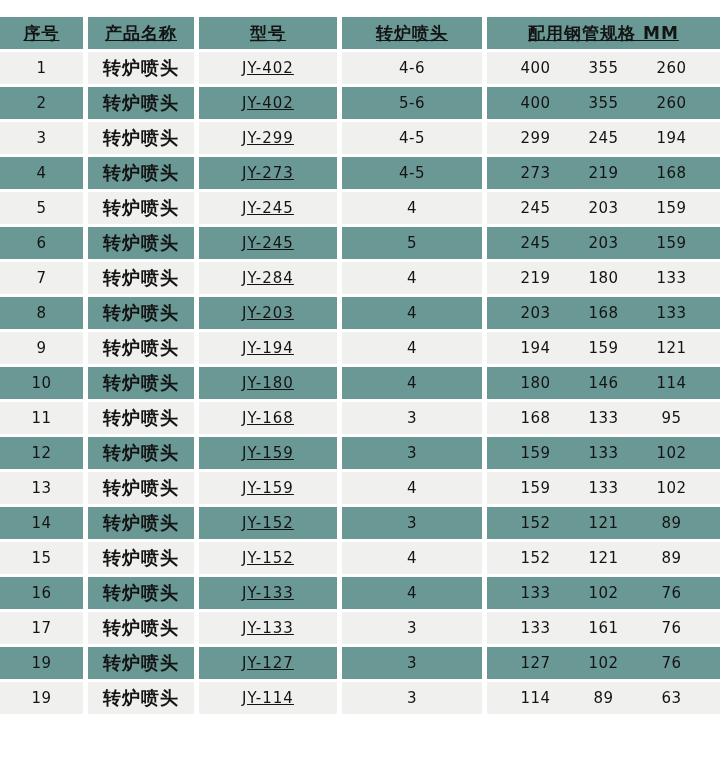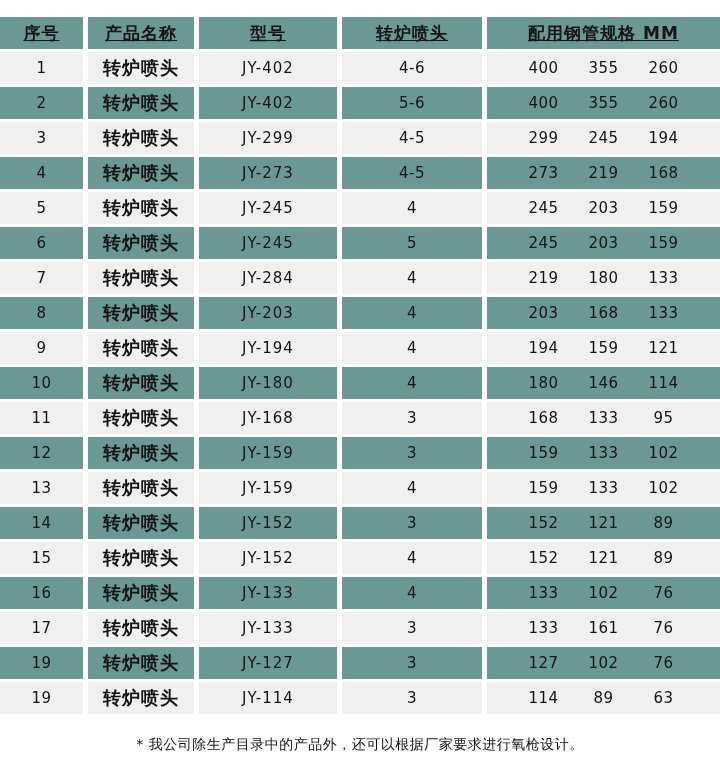--- a/index.html
+++ b/index.html
@@ -48,22 +48,22 @@
   }
   .cn {
     font-weight: bold;
     font-size: 18px;
     letter-spacing: 1px;
   }
   .num {
     font-size: 15px;
     letter-spacing: 0.5px;
   }
-  .model { letter-spacing: 1px; }
-  .spec { gap: 8px; }
+  .model { letter-spacing: 1px; text-decoration: underline; }
+  .spec { gap: 16px; }
   .spec-n {
     display: inline-block;
     width: 52px;
     text-align: center;
   }
   .footer-note {
     position: absolute;
     top: 736px;
     left: 0;
     width: 720px;
@@ -309,15 +309,14 @@
     <div class="cell num model">JY-114</div>
     <div class="cell num">3</div>
     <div class="cell num spec">
       <span class="spec-n">114</span>
       <span class="spec-n">89</span>
       <span class="spec-n">63</span>
     </div>
   </div>
 </div>
 
-  <div class="footer-note">* 我公司除生产目录中的产品外，还可以根据厂家要求进行氧枪设计。</div>
 
 </div>
 
 </body></html>

